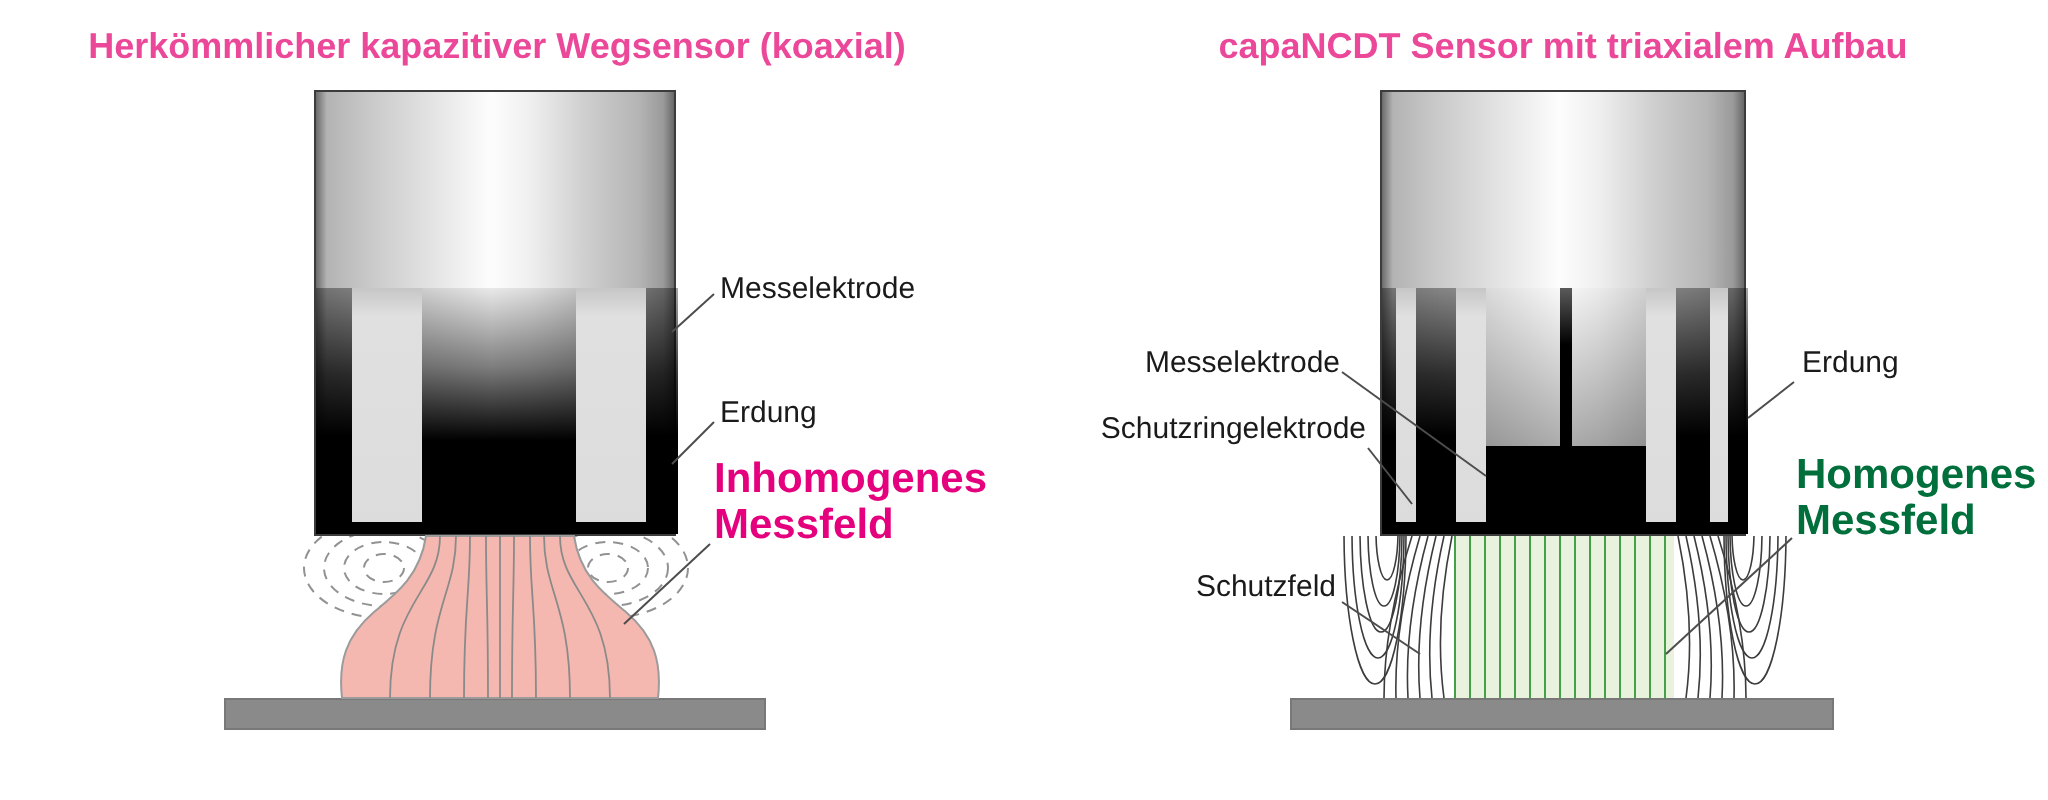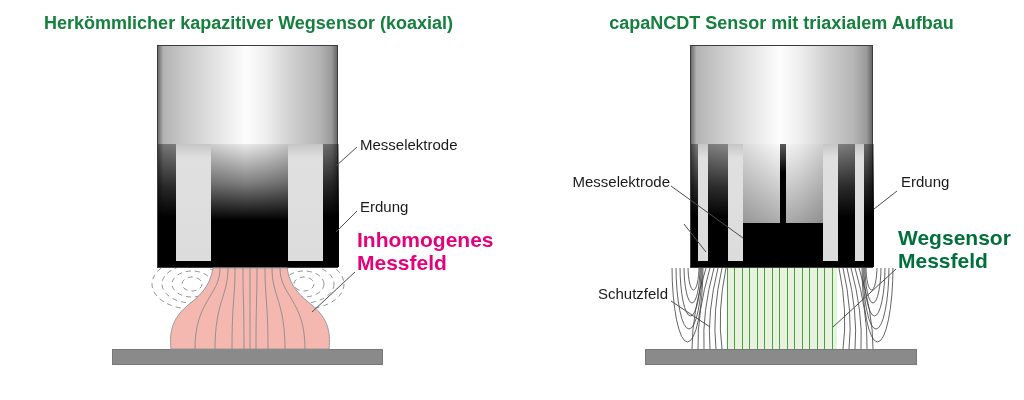--- a/index.html
+++ b/index.html
@@ -1,21 +1,21 @@
 <!DOCTYPE html>
 <html style="--accent_pink: #E5007D; --accent_green: #006F3B; --field_pink_fill: #F4B8B0; --field_pink_line: #8a8a8a; --field_green_fill: #E9F2DC; --field_green_line: #44A148; --target_gray: #8A8A8A;"><head>
 <meta charset="utf-8">
 <style>
   html,body{margin:0;padding:0;background:#fff;}
   .canvas{
     position:relative;width:1024px;height:400px;overflow:hidden;background:#fff;
     font-family:"Liberation Sans",sans-serif;
   }
   .title{
-    position:absolute;top:13px;font-size:18px;font-weight:bold;color:#15803d;
+    position:absolute;top:13px;font-size:18px;font-weight:bold;color:#ec4899;
     text-align:center;letter-spacing:0px;
   }
   .label{
     position:absolute;font-size:15px;color:#1a1a1a;white-space:nowrap;
   }
   .label.right-align{text-align:right;}
   .two-line{white-space:pre-line;font-weight:bold;font-size:21px;line-height:23px;}
   .pink-label{color:var(--accent_pink);}
   .green-label{color:var(--accent_green);}
 
@@ -178,19 +178,20 @@
   <div class="labels-layer">
     <div class="title" style="left:0;width:497px;">Herkömmlicher kapazitiver Wegsensor (koaxial)</div>
     <div class="title" style="left:533px;width:497px;">capaNCDT Sensor mit triaxialem Aufbau</div>
 
     <div class="label" style="left:360px;top:136px;">Messelektrode</div>
     <div class="label" style="left:360px;top:198px;">Erdung</div>
     <div class="label two-line pink-label" style="left:357px;top:228px;">Inhomogenes
 Messfeld</div>
 
     <div class="label right-align" style="right:354px;top:173px;">Messelektrode</div>
+    <div class="label right-align" style="right:341px;top:206px;">Schutzringelektrode</div>
     <div class="label right-align" style="right:356px;top:285px;">Schutzfeld</div>
     <div class="label" style="left:901px;top:173px;">Erdung</div>
-    <div class="label two-line green-label" style="left:898px;top:226px;">Wegsensor
+    <div class="label two-line green-label" style="left:898px;top:226px;">Homogenes
 Messfeld</div>
   </div>
 
 </div>
 
 </body></html>

